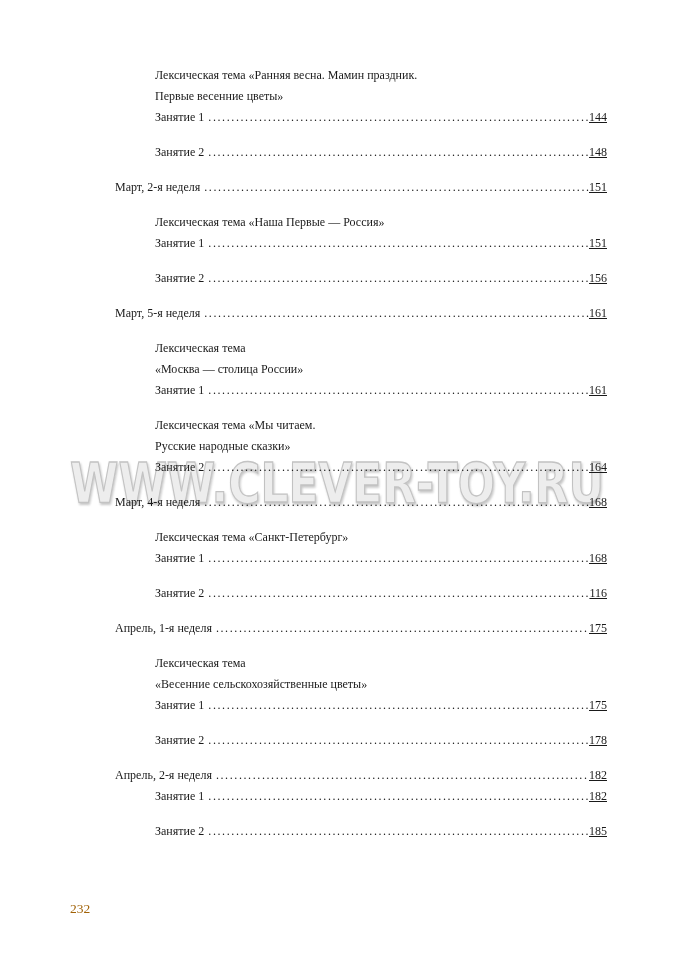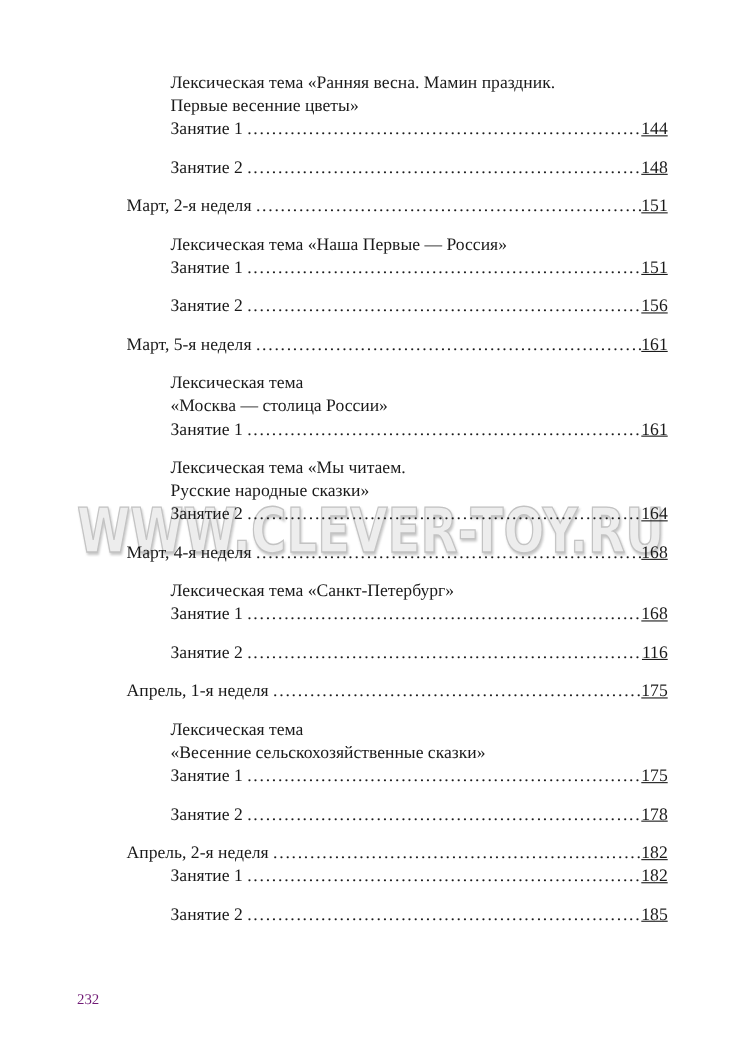--- a/index.html
+++ b/index.html
@@ -29,21 +29,21 @@
     font-weight: bold;
     fill: #ededed;
     stroke: #c3c3c3;
     stroke-width: 1.3px;
   }
   
   .toc {
     position: relative;
     z-index: 1;
     padding: 65px 73px 0 115px; 
-    font-size: 16px;
+    font-size: 12px;
     line-height: 21px;
   }
   .row {
     display: flex;
     align-items: baseline;
     white-space: nowrap;
   }
   .row.ind { padding-left: 40px; }
   .row.gap { margin-top: 14px; }
   .txt { flex: 0 0 auto; }
@@ -56,21 +56,21 @@
   .leader::after {
     content: "..........................................................................................................................................................................................";
   }
   .pg { flex: 0 0 auto; text-decoration: underline; }
   .page-number {
     position: absolute;
     left: 70px;
     top: 901px;
     z-index: 1;
     font-size: 13.5px;
-    color: #701a75;
+    color: #a16207;
   }
 </style>
 </head>
 <body>
 
 <div class="page">
 
   <svg class="watermark" width="542" height="70" viewBox="0 0 542 70">
     <text x="2" y="52" font-size="56" textLength="534" lengthAdjust="spacingAndGlyphs">WWW.CLEVER-TOY.RU</text>
   </svg>
@@ -157,21 +157,21 @@
       </div>
       <div class="row gap">
         <span class="txt">Апрель, 1-я неделя</span>
         <span class="leader"></span>
         <span class="pg">175</span>
       </div>
       <div class="row ind gap">
         <span class="txt">Лексическая тема</span>
       </div>
       <div class="row ind">
-        <span class="txt">«Весенние сельскохозяйственные сказки»</span>
+        <span class="txt">«Весенние сельскохозяйственные цветы»</span>
       </div>
       <div class="row ind">
         <span class="txt">Занятие 1</span>
         <span class="leader"></span>
         <span class="pg">175</span>
       </div>
       <div class="row ind gap">
         <span class="txt">Занятие 2</span>
         <span class="leader"></span>
         <span class="pg">178</span>

